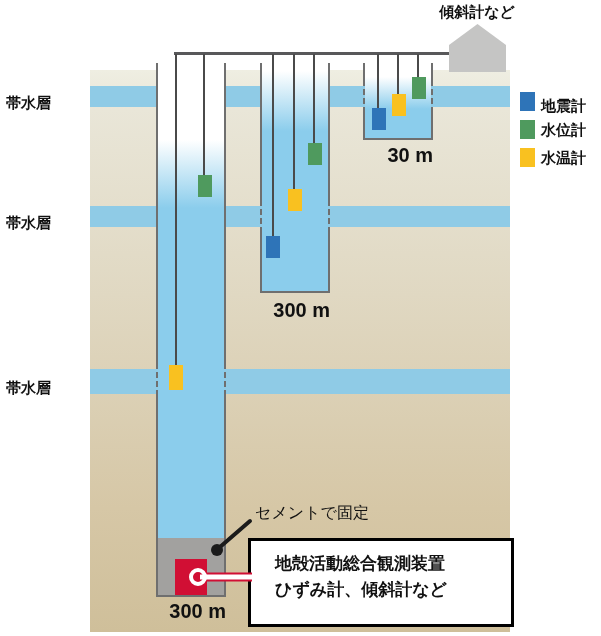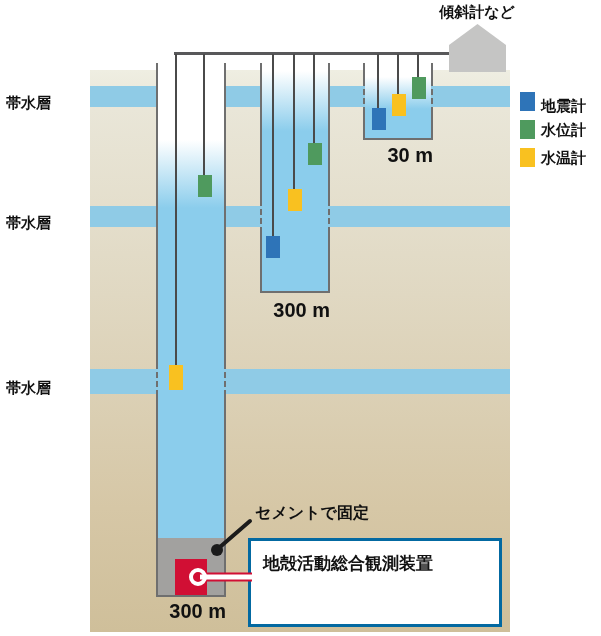--- a/index.html
+++ b/index.html
@@ -32,23 +32,23 @@
   .device{background:#d10f34;}
   .depth-label{width:70px;text-align:right;font-size:20px;font-weight:bold;}
   
   .hut{left:449px;top:24px;width:57px;height:48px;background:#c5c5c4;
     clip-path:polygon(50% 0%,100% 44%,100% 100%,0% 100%,0% 44%);}
   .hut-label{left:437px;top:3px;width:80px;text-align:center;font-size:15px;font-weight:bold;}
   
   .legend-swatch{width:15px;height:19px;}
   .legend-label{left:541px;width:58px;font-size:15px;font-weight:bold;line-height:19px;}
   
-  .cement-label{left:255px;top:503px;font-size:16px;font-weight:bold;}
-  .device-box{left:248px;top:538px;width:236px;height:73px;background:#fff;border:3px solid #0369a1;
-    padding:10px 0 0 12px;box-sizing:content-box;}
+  .cement-label{left:255px;top:503px;font-size:16px;font-weight:normal;}
+  .device-box{left:248px;top:538px;width:236px;height:73px;background:#fff;border:3px solid #000000;
+    padding:10px 0 0 24px;box-sizing:content-box;}
   .device-box .l1{font-size:17px;font-weight:bold;line-height:26px;}
   .device-box .l2{font-size:17px;font-weight:bold;line-height:26px;}
   svg.overlay{left:0;top:0;pointer-events:none;}
 </style>
 </head>
 <body>
 
 <div class="canvas">
 
   <div class="abs ground"></div>
@@ -115,20 +115,21 @@
   <div class="abs legend-label" style="top:96px;">地震計</div>
   <div class="abs legend-swatch s-green" style="left:520px;top:120px;"></div>
   <div class="abs legend-label" style="top:120px;">水位計</div>
   <div class="abs legend-swatch s-yellow" style="left:520px;top:148px;"></div>
   <div class="abs legend-label" style="top:148px;">水温計</div>
 
   <div class="abs cement-label">セメントで固定</div>
 
   <div class="abs device-box">
     <div class="l1">地殻活動総合観測装置</div>
+    <div class="l2">ひずみ計、傾斜計など</div>
   </div>
 
   <svg class="abs overlay" width="601" height="636" viewBox="0 0 601 636">
     <line x1="250" y1="521" x2="220" y2="547" stroke="#1b1b1b" stroke-width="4" stroke-linecap="round"></line>
     <circle cx="217" cy="550" r="6" fill="#1b1b1b"></circle>
     <line x1="204" y1="577" x2="252" y2="577" stroke="#d10f34" stroke-width="9"></line>
     <line x1="200" y1="577" x2="252" y2="577" stroke="#ffffff" stroke-width="5"></line>
     <circle cx="198" cy="577" r="7" fill="none" stroke="#ffffff" stroke-width="4"></circle>
   </svg>
 

